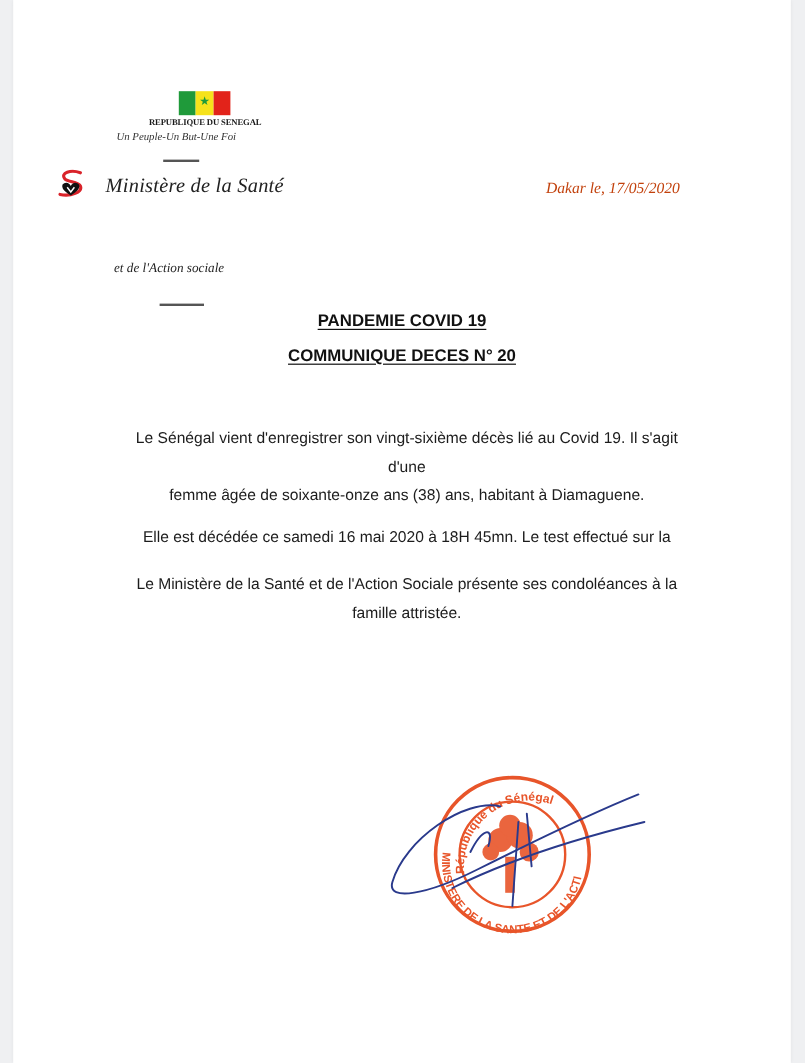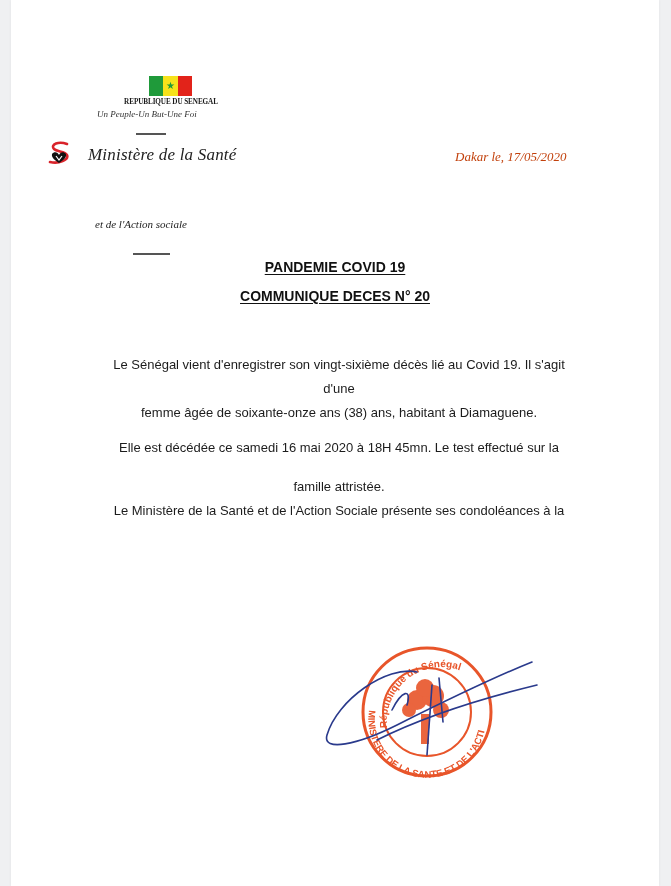--- a/index.html
+++ b/index.html
@@ -100,22 +100,22 @@
   <div class="abs title" style="top:288px;">COMMUNIQUE DECES N° 20</div>
 
   <div class="abs para" style="top:353px;">
     <div>Le Sénégal vient d'enregistrer son vingt-sixième décès lié au Covid 19. Il s'agit d'une</div>
     <div>femme âgée de soixante-onze ans (38) ans, habitant à Diamaguene.</div>
   </div>
   <div class="abs para" style="top:436px;">
     <div>Elle est décédée ce samedi 16 mai 2020 à 18H 45mn. Le test effectué sur la</div>
   </div>
   <div class="abs para" style="top:475px;">
+    <div>Le Ministère de la Santé et de l'Action Sociale présente ses condoléances à la</div>
     <div>famille attristée.</div>
-    <div>Le Ministère de la Santé et de l'Action Sociale présente ses condoléances à la</div>
   </div>
 
   <svg class="stamp" viewBox="0 0 230 150">
     <defs>
       <path id="arcTop" d="M70 88 A55 55 0 0 1 160 40"></path>
       <path id="arcBottom" d="M52 70 A58 58 0 0 0 168 88"></path>
     </defs>
     <g fill="none" stroke="#e8552a">
       <circle cx="110" cy="72" r="64" stroke-width="3"></circle>
       <circle cx="110" cy="72" r="44" stroke-width="2"></circle>

